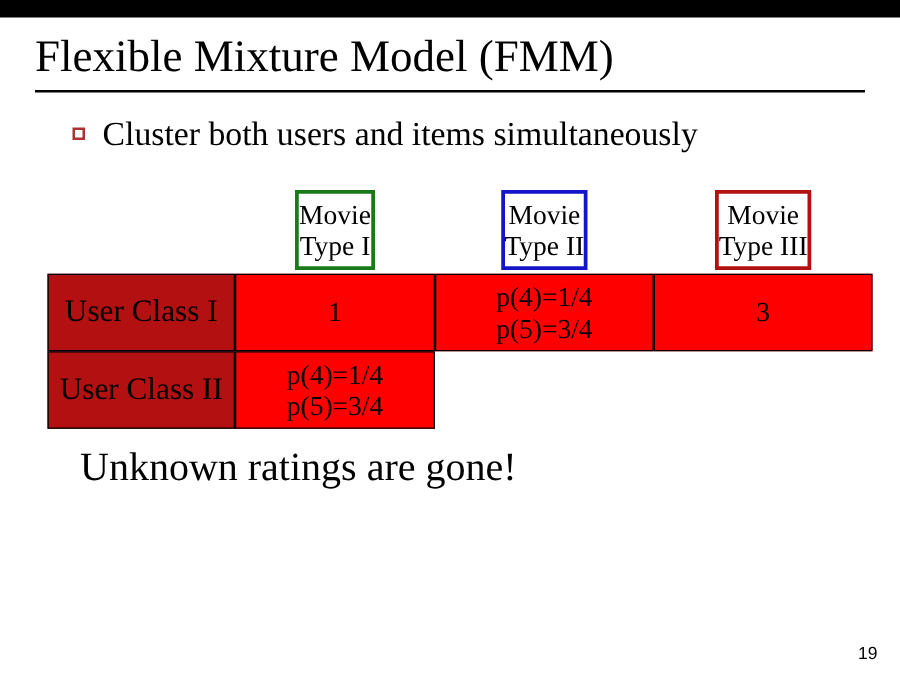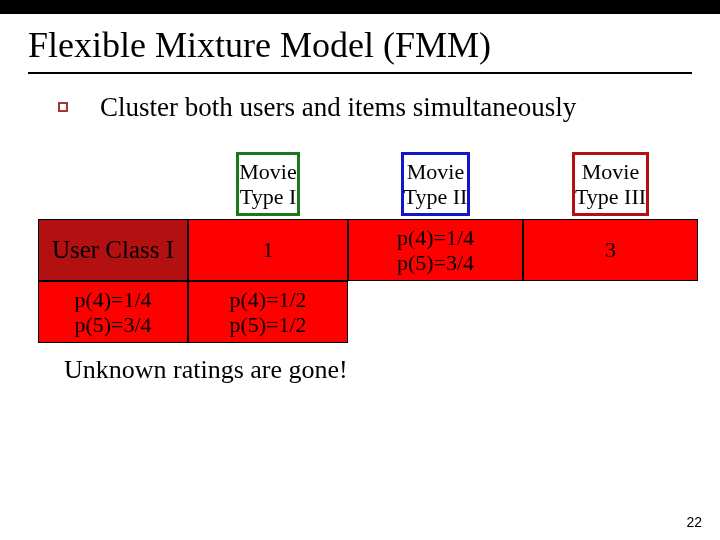--- a/index.html
+++ b/index.html
@@ -26,21 +26,20 @@
   .rule {
     border: none;
     border-top: 2px solid #000;
     margin-bottom: 18px;
   }
   .subtitle-row {
     display: flex;
     align-items: flex-start;
     margin-left: 30px;
     margin-bottom: 26px;
-    gap: 18px;
   }
   .bullet {
     width: 10px;
     height: 10px;
     border: 2px solid #a33;
     margin-top: 10px;
     margin-right: 14px;
     flex-shrink: 0;
   }
   .subtitle {
@@ -79,21 +78,21 @@
     background: #b31111;
     border: 1px solid #000;
     font-size: 25px;
   }
   .data {
     background: #ff0000;
     border: 1px solid #000;
     font-size: 22px;
   }
   .footnote {
-    font-size: 26px;
+    font-size: 32px;
     margin-top: 12px;
     margin-left: 36px;
   }
   .page-num {
     position: absolute;
     bottom: 10px;
     right: 18px;
     font-size: 14px;
     font-family: Arial, sans-serif;
   }
@@ -129,23 +128,22 @@
         <div class="hdr-box hdr-red" style="white-space:pre-line;">Movie
 Type III</div>
       </div>
 
       <div class="cell rowlabel">User Class I</div>
       <div class="cell data" style="white-space:pre-line;">1</div>
       <div class="cell data" style="white-space:pre-line;">p(4)=1/4
 p(5)=3/4</div>
       <div class="cell data" style="white-space:pre-line;">3</div>
 
+      <div class="cell rowlabel">User Class II</div>
       <div class="cell data" style="white-space:pre-line;">p(4)=1/4
 p(5)=3/4</div>
-      <div class="cell data" style="white-space:pre-line;">p(4)=1/2
-p(5)=1/2</div>
     </div>
   </div>
 
   <div class="footnote">Unknown ratings are gone!</div>
 </div>
 
-<div class="page-num">22</div>
+<div class="page-num">19</div>
 
 </body></html>

